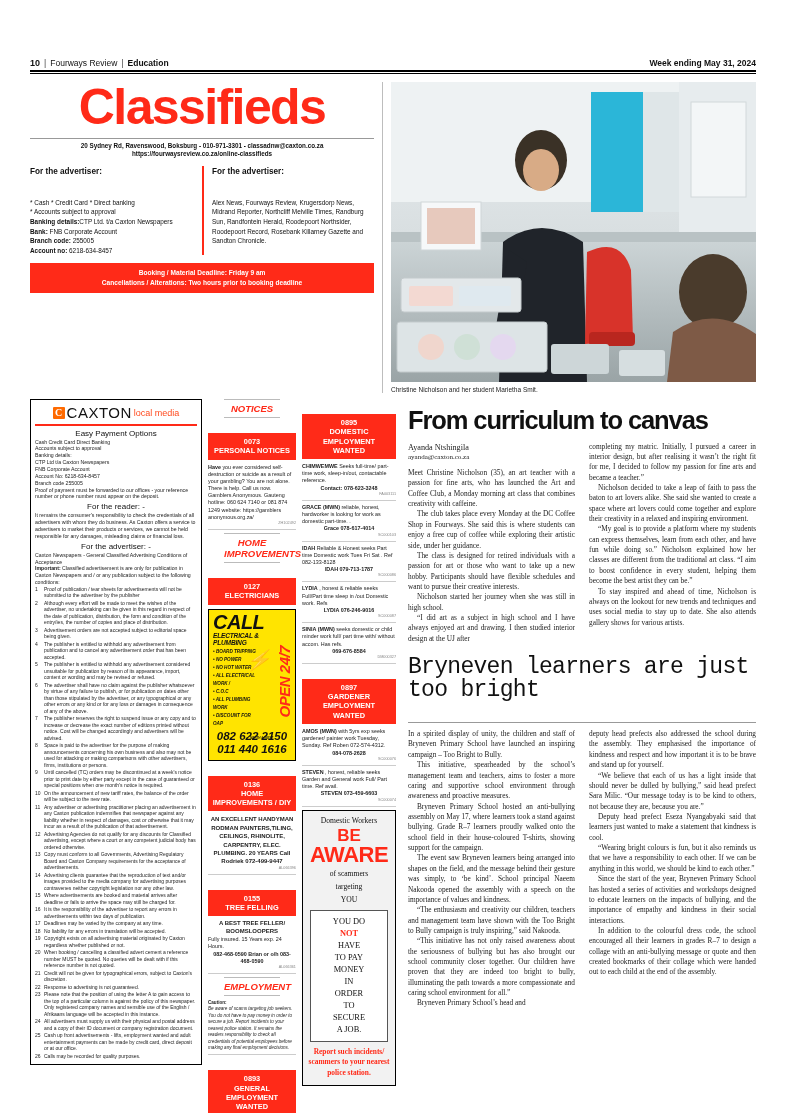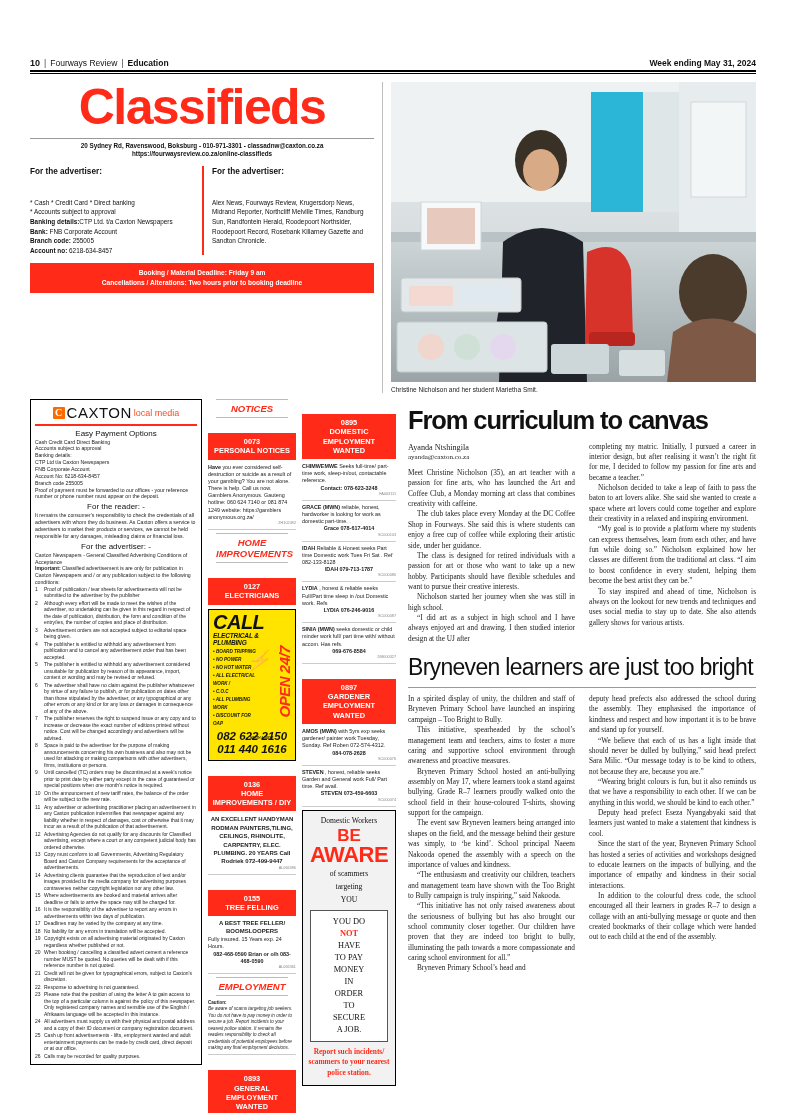--- a/index.html
+++ b/index.html
@@ -55,21 +55,21 @@
   .caxton-rule{height:1.5px;background:#ff2a18;margin:3px 0 3px;}
   .ctitle{text-align:center;font-size:8px;margin:2px 0 1px;}
   .cbody{font-size:5.2px;line-height:1.32;color:#222;}
   .cnum{font-size:5.0px;line-height:1.3;color:#222;}
   .cnum p{margin:0 0 1px;display:flex;gap:2px;}
   .cnum .n{min-width:7px;}
 
   .redhead{background:#ff2a18;color:#fff;text-align:center;font-weight:bold;
       font-size:7.4px;line-height:1.25;padding:4px 2px;margin:15px 0 4px;}
   .sechead{color:#ff2a18;font-weight:bold;font-style:italic;text-align:center;font-size:9.5px;
-      border-top:1px solid #bbb;border-bottom:1px solid #bbb;padding:3px 0;margin:0 8px 4px;}
+      border-top:1px solid #bbb;border-bottom:1px solid #bbb;padding:3px 0;margin:0 16px 4px;}
   .ad{font-size:5.4px;line-height:1.33;color:#222;margin-bottom:3px;
       border-bottom:1px solid #ccc;padding-bottom:3px;}
   .ad b{font-weight:bold;}
   .ad .ref{display:block;text-align:right;font-size:3.8px;color:#888;}
   .ad.center{text-align:center;}
 
   
   .yellowad{background:#ffe400;border:1px solid #000;position:relative;padding:3px 4px 4px;overflow:hidden;font-style:italic;}
   .yellowad .big{font-size:20px;font-weight:bold;letter-spacing:-.5px;line-height:.95;}
   .yellowad .sub{font-size:6.6px;font-weight:bold;letter-spacing:-.2px;margin-bottom:2px;}
@@ -109,22 +109,22 @@
        letter-spacing:-1.1px;line-height:1;margin:8px 0 8px;}
   .byline{font-size:8.2px;line-height:1.35;color:#222;}
   .byline .mail{font-size:7px;}
   .artcols{display:flex;gap:14px;margin-top:6px;}
   .artcol{width:167px;font-family:"Liberation Serif",serif;font-size:7.3px;line-height:1.42;
       text-align:justify;color:#1a1a1a;}
   .artcol p{margin:0;text-indent:9px;}
   .artcol p.first{text-indent:0;}
   .artcol p em{font-style:italic;}
 
-  .hl2{font-family:Liberation Sans, sans-serif;font-weight:normal;font-size:23px;
-       letter-spacing:-.7px;line-height:1;margin:12px 0 8px;}
+  .hl2{font-family:Liberation Mono, monospace;font-weight:normal;font-size:23px;
+       letter-spacing:-.7px;line-height:1;margin:12px 0 20px;}
 
   .divider{height:1px;background:#999;}
 </style>
 </head>
 <body>
 
 <div class="page">
 
   <div class="masthead">
     <div class="left">
@@ -527,21 +527,21 @@
           <p>This initiative, spearheaded by the school’s management team and teachers, aims to foster a more caring and supportive school environment through awareness and proactive measures.</p>
           <p>Bryneven Primary School hosted an anti-bullying assembly on May 17, where learners took a stand against bullying. Grade R–7 learners proudly walked onto the school field in their house-coloured T-shirts, showing support for the campaign.</p>
           <p>The event saw Bryneven learners being arranged into shapes on the field, and the message behind their gesture was simply, to ‘be kind’. School principal Naeem Nakooda opened the assembly with a speech on the importance of values and kindness.</p>
           <p>“The enthusiasm and creativity our children, teachers and management team have shown with the Too Bright to Bully campaign is truly inspiring,” said Nakooda.</p>
           <p>“This initiative has not only raised awareness about the seriousness of bullying but has also brought our school community closer together. Our children have proven that they are indeed too bright to bully, illuminating the path towards a more compassionate and caring school environment for all.”</p>
           <p>Bryneven Primary School’s head and</p>
         </div>
       <div class="artcol" id="a2c2">
           <p class="first">deputy head prefects also addressed the school during the assembly. They emphasised the importance of kindness and respect and how important it is to be brave and stand up for yourself.</p>
           <p>“We believe that each of us has a light inside that should never be dulled by bullying,” said head prefect Sara Milic. “Our message today is to be kind to others, not because they are, because you are.”</p>
+          <p>Deputy head prefect Eseza Nyangabyaki said that learners just wanted to make a statement that kindness is cool.</p>
           <p>“Wearing bright colours is fun, but it also reminds us that we have a responsibility to each other. If we can be anything in this world, we should be kind to each other.”</p>
-          <p>Deputy head prefect Eseza Nyangabyaki said that learners just wanted to make a statement that kindness is cool.</p>
           <p>Since the start of the year, Bryneven Primary School has hosted a series of activities and workshops designed to educate learners on the impacts of bullying, and the importance of empathy and kindness in their social interactions.</p>
           <p>In addition to the colourful dress code, the school encouraged all their learners in grades R–7 to design a collage with an anti-bullying message or quote and then created bookmarks of their collage which were handed out to each child at the end of the assembly.</p>
         </div>
     </div>
   </div>
 
 </div>
 
 </body></html>

